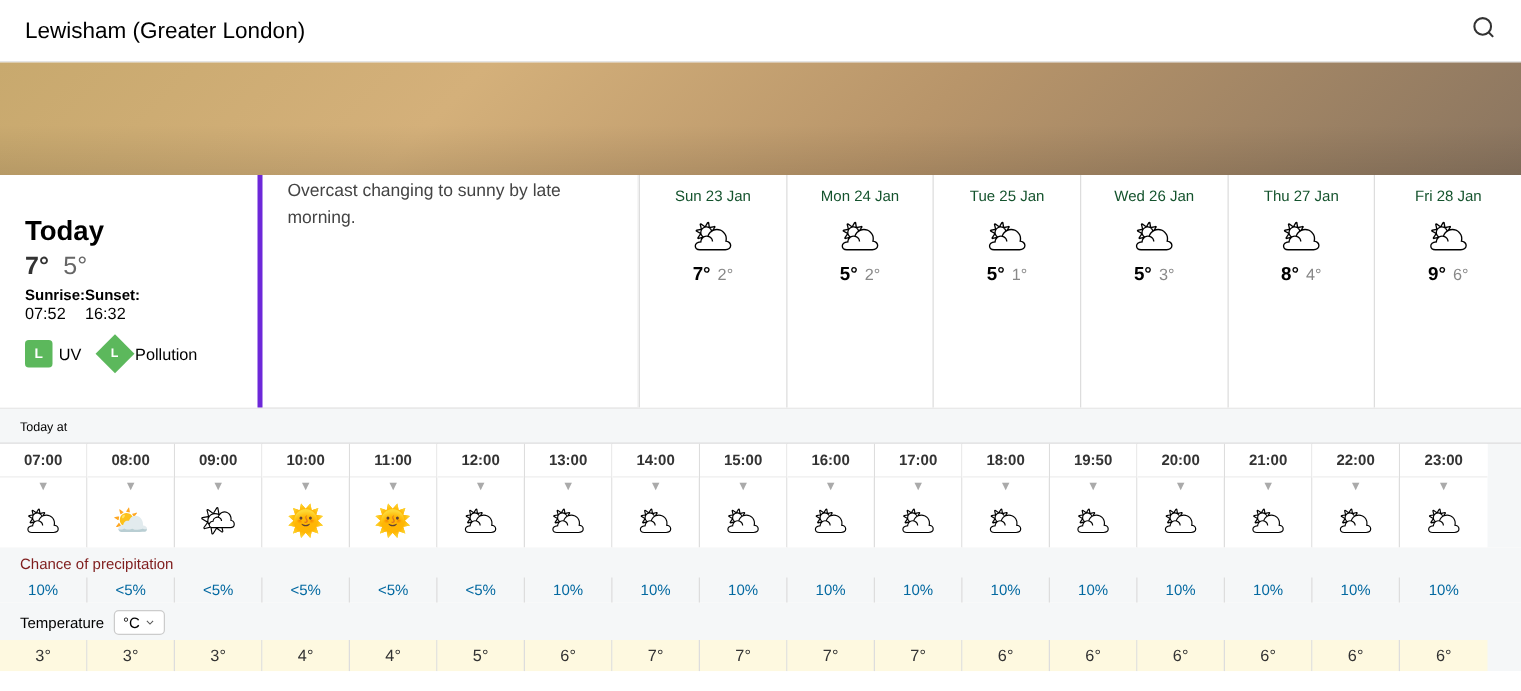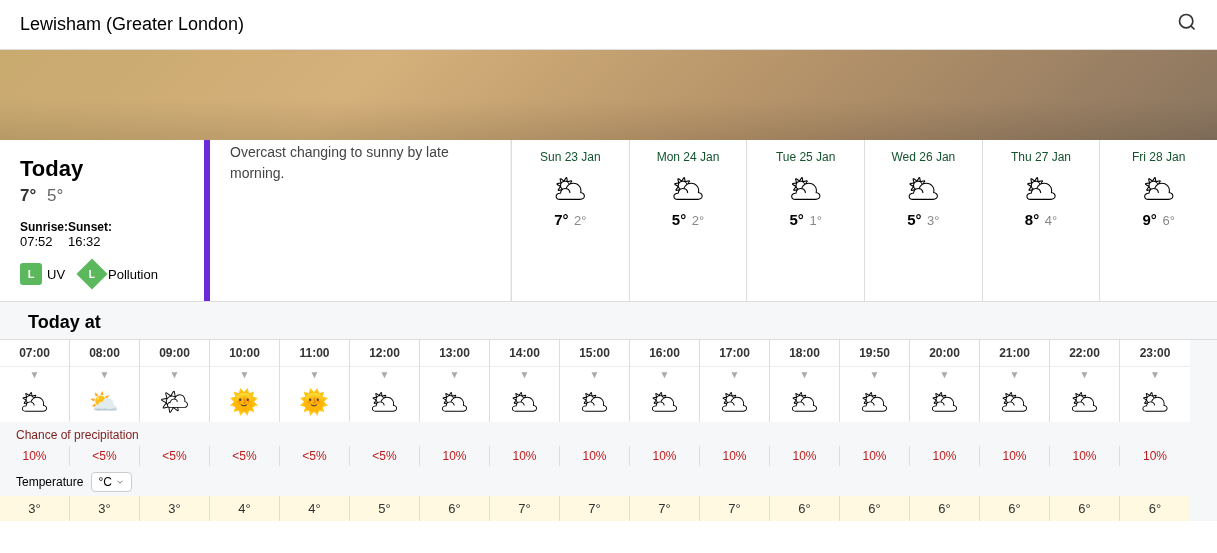--- a/index.html
+++ b/index.html
@@ -33,26 +33,26 @@
 
     
     .main-content {
       display: flex;
       border-bottom: 1px solid #ddd;
     }
 
     
     .today-panel {
       background: #fff;
-      padding: 16px 20px;
+      padding: 32px 20px;
       min-width: 210px;
-      border-right: 6px solid #6d28d9;
+      border-right: 4px solid #6d28d9;
     }
     .today-title { font-size: 22px; font-weight: 600; margin-bottom: 4px; }
-    .today-temps { font-size: 17px; color: #333; margin-bottom: 14px; }
+    .today-temps { font-size: 20px; color: #333; margin-bottom: 4px; }
     .today-temps .high { font-weight: 600; }
     .today-temps .low { color: #666; margin-left: 6px; }
     .sun-info { display: flex; margin-bottom: 14px; }
     .sun-item label { font-weight: 600; font-size: 12px; display: block; }
     .sun-item span { font-size: 13px; }
     .badges { display: flex; gap: 16px; align-items: center; }
     .badge-item { display: flex; align-items: center; gap: 5px; font-size: 13px; }
     .badge-uv {
       width: 22px; height: 22px; background: #5cb85c; border-radius: 3px;
       display: flex; align-items: center; justify-content: center;
@@ -97,23 +97,22 @@
     .forecast-high { font-size: 15px; font-weight: 600; }
     .forecast-low { font-size: 13px; color: #888; margin-left: 2px; }
 
     
     .today-at-section {
       background: #f5f7f8;
       padding: 0;
     }
     .today-at-header {
       padding: 10px 16px 6px;
-      font-size: 18px;
-      font-weight: 700;
-      margin-left: 12px;
+      font-size: 10px;
+      font-weight: 400;
     }
     .hourly-scroll {
       display: flex;
       overflow-x: auto;
       border-top: 1px solid #ddd;
     }
     .hourly-col {
       flex: 0 0 70px;
       border-right: 1px solid #ddd;
       text-align: center;
@@ -148,21 +147,21 @@
     }
     .precip-values {
       display: flex;
     }
     .precip-cell {
       flex: 0 0 70px;
       text-align: center;
       font-size: 12px;
       padding: 3px 2px;
       border-right: 1px solid #ddd;
-      color: #b91c1c;
+      color: #0369a1;
     }
     .precip-cell:last-child { border-right: none; }
 
     
     .temp-section {
       background: #f5f7f8;
     }
     .temp-label-row {
       display: flex;
       align-items: center;

